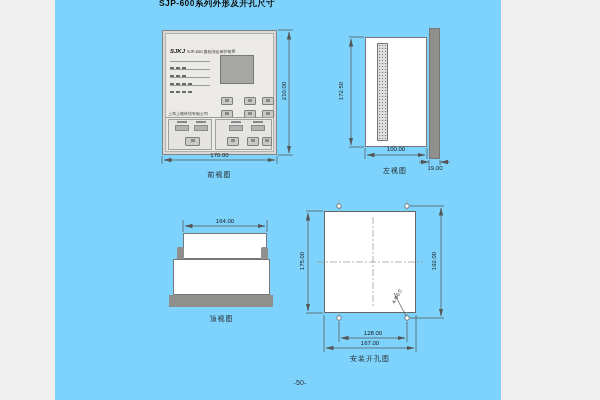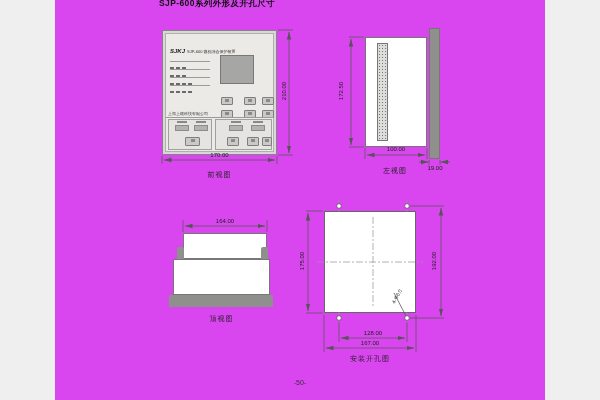--- a/index.html
+++ b/index.html
@@ -3,22 +3,22 @@
 <meta charset="utf-8">
 <style>
   html,body{margin:0;padding:0;}
   body{
     width:600px;height:400px;overflow:hidden;
     background:#efefef;
     font-family:"Liberation Sans","DejaVu Sans",sans-serif;
     -webkit-font-smoothing:antialiased;
   }
   .page{
-    position:absolute;left:55px;top:0;width:490px;height:400px;
-    background:#d946ef;
+    position:absolute;left:55px;top:0;width:446px;height:400px;
+    background:#7dd3fc;
   }
   
   .title{
     position:absolute;left:104px;top:-2px;
     font-size:8.5px;font-weight:bold;color:#111;letter-spacing:.4px;white-space:nowrap;
   }
   .lbl{
     position:absolute;font-size:6px;color:#222;text-align:center;line-height:1;white-space:nowrap;
   }
   .rot{transform:rotate(-90deg);}

